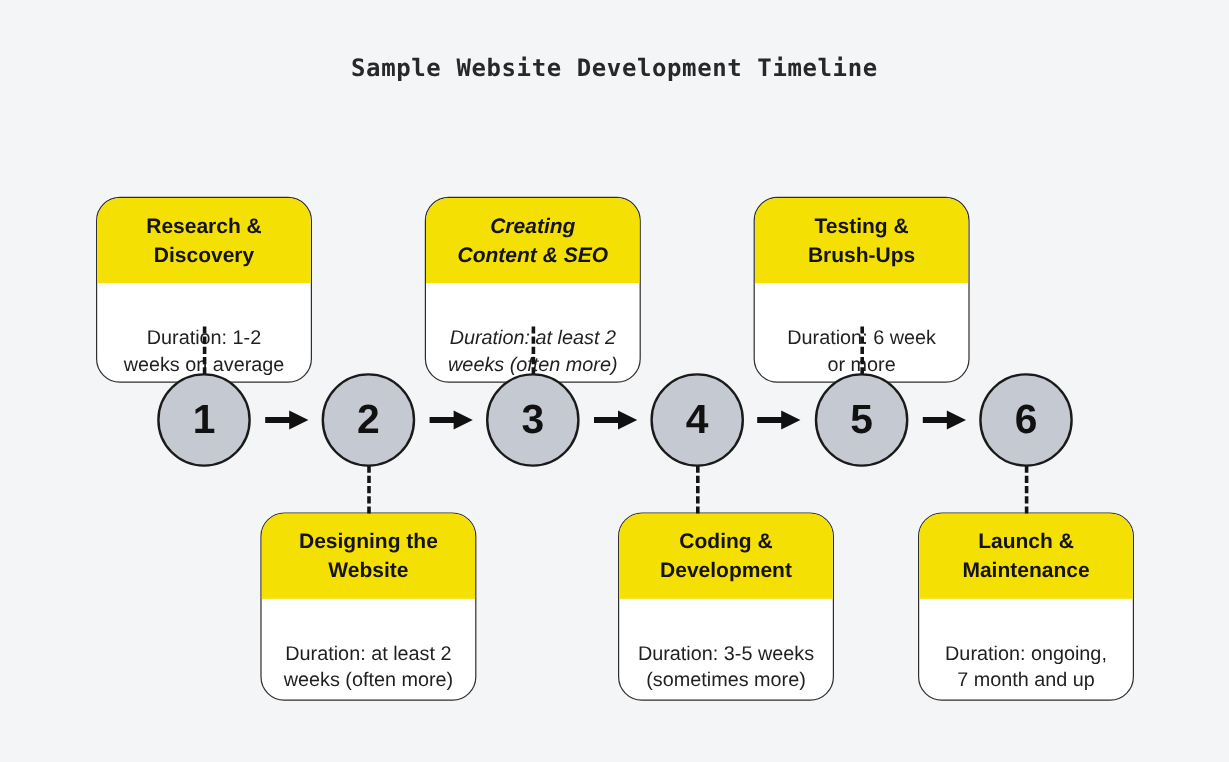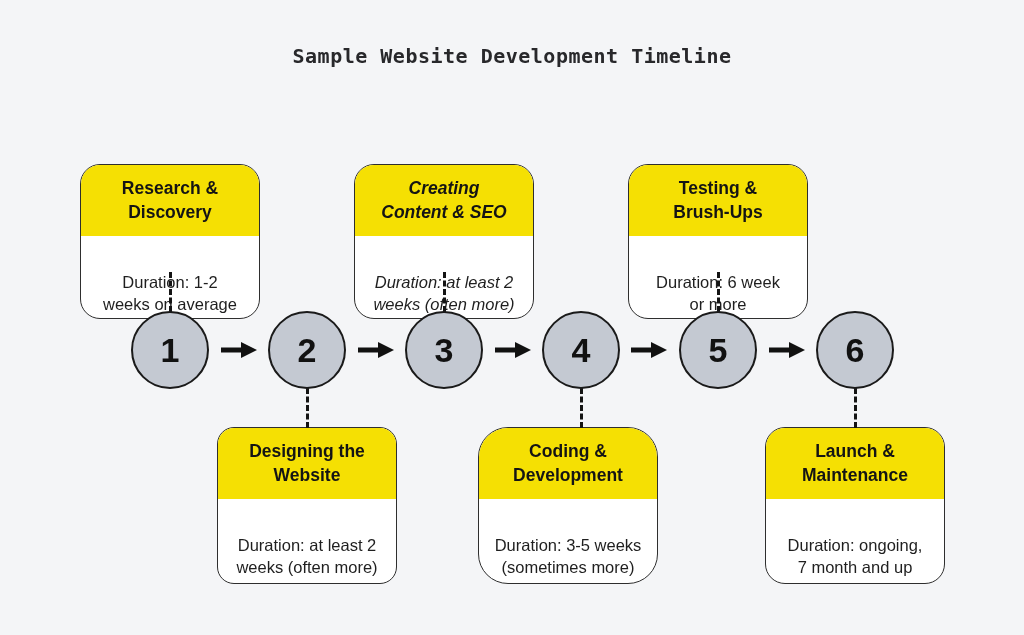--- a/index.html
+++ b/index.html
@@ -109,27 +109,27 @@
     <div class="card-body">Duration: at least 2
 weeks (often more)</div>
   </div>
   <div class="card top" style="left: 628px;">
     <div class="card-header">Testing &amp;
 Brush-Ups</div>
     <div class="card-body">Duration: 6 week
 or more</div>
   </div>
 
-  <div class="card bottom" style="left: 217px; border-radius: 17px;">
+  <div class="card bottom" style="left: 217px;">
     <div class="card-header">Designing the
 Website</div>
     <div class="card-body">Duration: at least 2
 weeks (often more)</div>
   </div>
-  <div class="card bottom" style="left: 478px; border-radius: 30px;">
+  <div class="card bottom" style="left: 515px;">
     <div class="card-header">Coding &amp;
 Development</div>
     <div class="card-body">Duration: 3-5 weeks
 (sometimes more)</div>
   </div>
   <div class="card bottom" style="left: 765px;">
     <div class="card-header">Launch &amp;
 Maintenance</div>
     <div class="card-body">Duration: ongoing,
 7 month and up</div>

